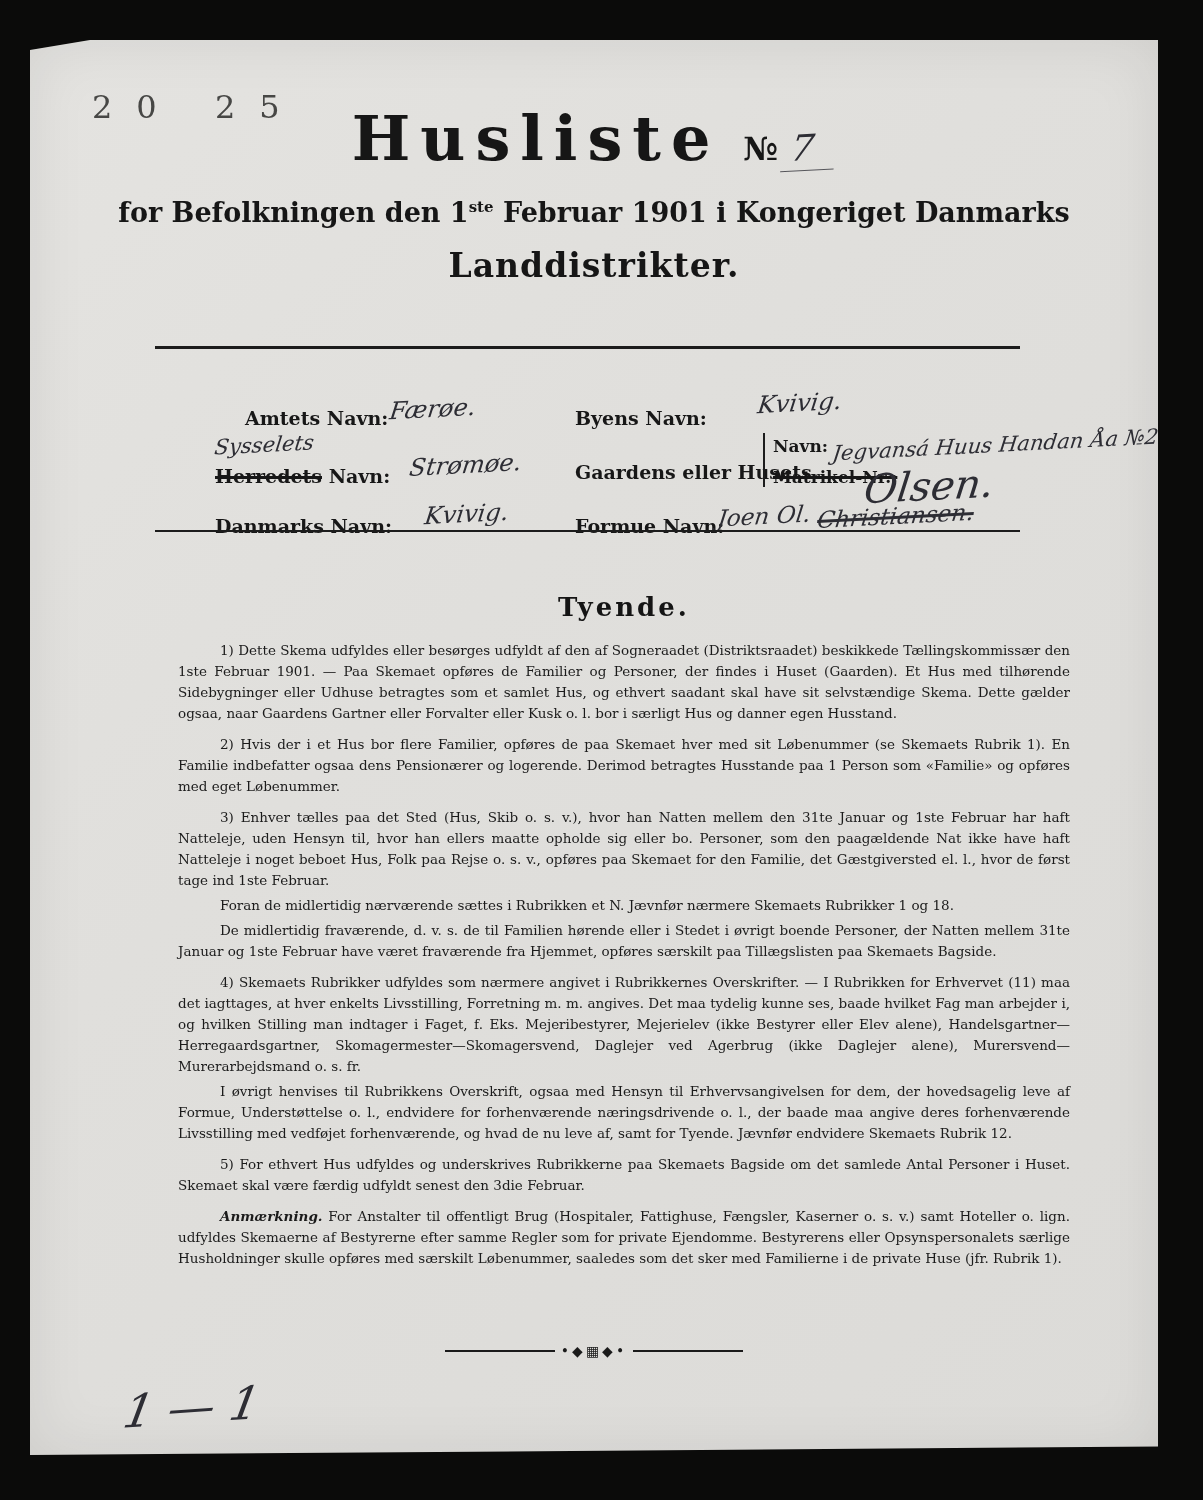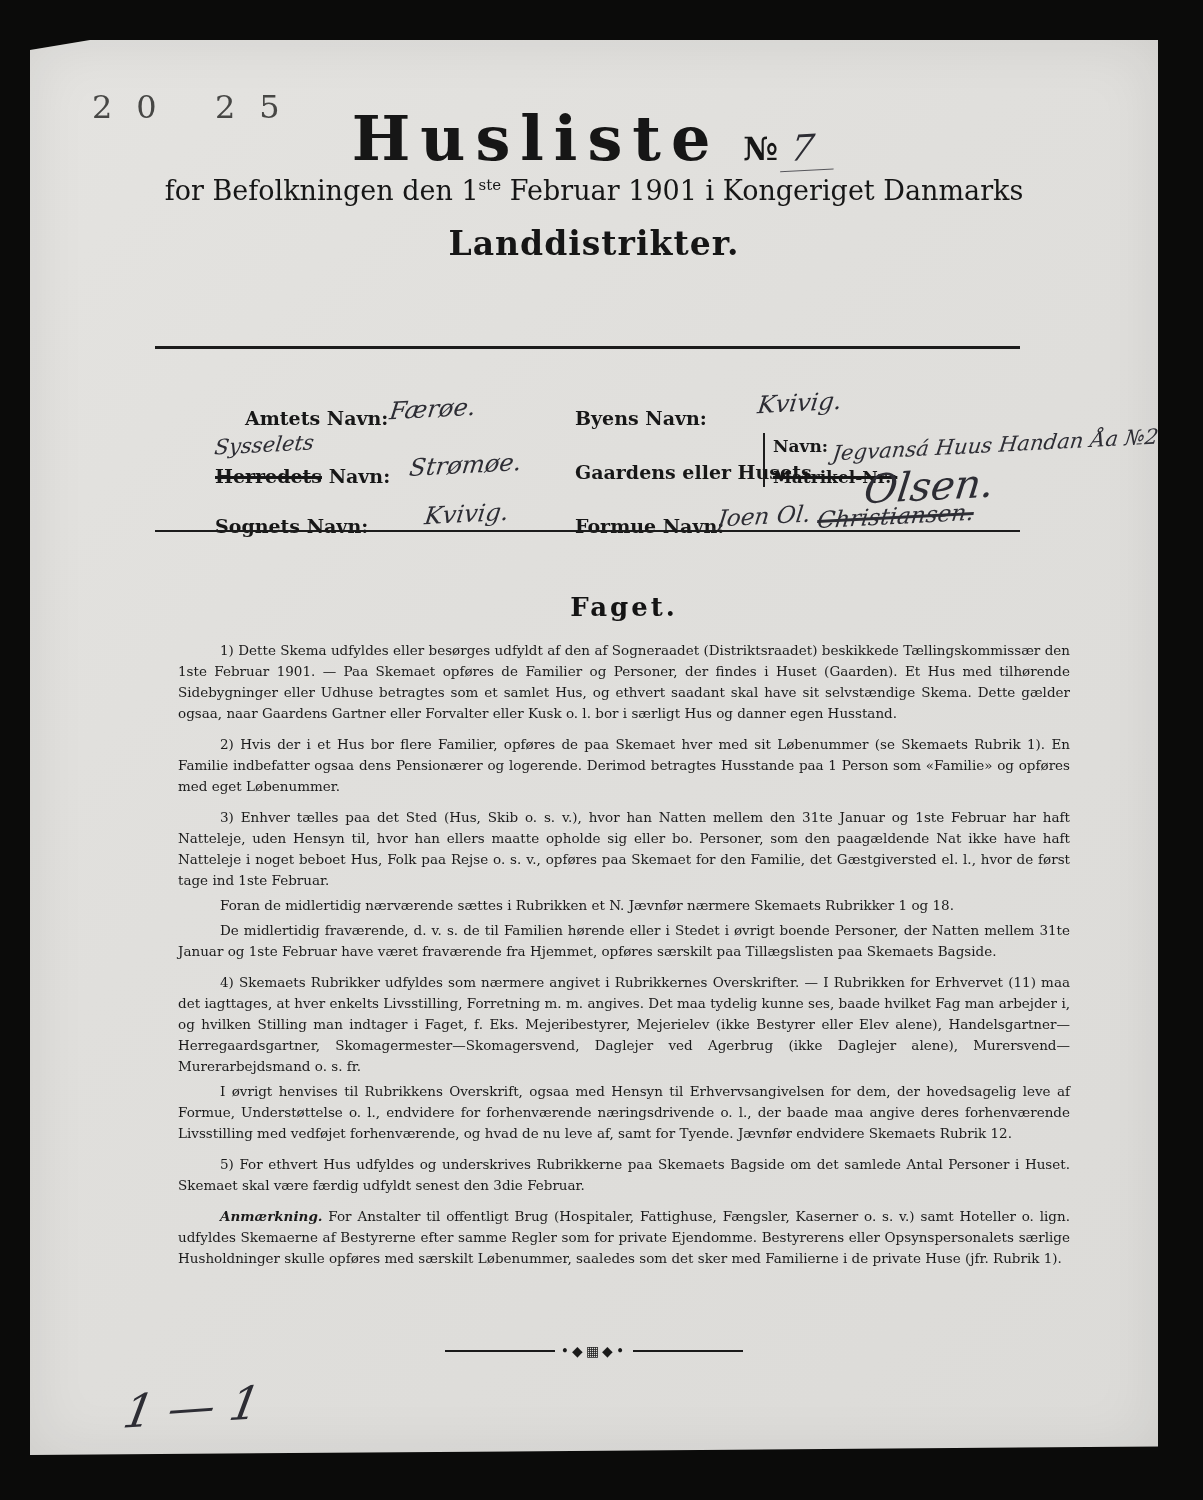--- a/index.html
+++ b/index.html
@@ -14,21 +14,21 @@
   .stamp{
     position:absolute;left:62px;top:48px;font-size:32px;color:#474745;
     letter-spacing:24px;font-family:"DejaVu Serif",serif;
   }
   .header{position:absolute;top:62px;left:0;right:0;text-align:center;color:#161616;}
   .title-line{white-space:nowrap;}
   .title-main{font-size:62px;font-weight:bold;letter-spacing:10px;}
   .title-no{font-size:32px;font-weight:bold;margin-left:18px;}
   .hw{font-style:italic;color:#2d2d34;display:inline-block;transform:skewX(-10deg) rotate(-3deg);}
   .title-no-val{font-size:36px;border-bottom:1px solid #55555a;padding:0 22px 2px 8px;}
-  .subtitle{font-size:27px;font-weight:normal;}
+  .subtitle{font-size:27px;font-weight:bold;margin-top:22px;}
   .subtitle sup{font-size:15px;}
   .subtitle2{font-size:33px;font-weight:bold;margin-top:18px;letter-spacing:1px;}
   .rule-line{position:absolute;left:125px;width:865px;height:3px;background:#1c1c1c;}
   .rule-line.thin{height:2px;}
   .formarea{position:absolute;left:155px;top:355px;width:870px;height:175px;font-size:19px;color:#171717;}
   .formarea .lbl{font-weight:bold;white-space:nowrap;position:absolute;text-align:center;}
   .formarea .hwv{position:absolute;white-space:nowrap;font-size:24px;}
   .strike{text-decoration:line-through;text-decoration-thickness:2.5px;}
   .bracegroup{position:absolute;border-left:2px solid #1c1c1c;padding-left:8px;}
   .bracegroup .row{white-space:nowrap;}
@@ -66,21 +66,21 @@
 
   <div class="formarea">
 
     <span class="lbl" style="left:60px;top:12px">Amtets Navn:</span>
     <span class="hwv hw" style="left:205px;top:0px">Færøe.</span>
 
     <span class="hwv hw" style="left:30px;top:38px;font-size:21px">Sysselets</span>
     <span class="lbl" style="left:30px;top:70px"><span class="strike">Herredets</span> <span>Navn:</span></span>
     <span class="hwv hw" style="left:225px;top:56px">Strømøe.</span>
 
-    <span class="lbl" style="left:30px;top:120px">Sognets Navn:</span>
+    <span class="lbl" style="left:30px;top:120px">Danmarks Navn:</span>
     <span class="hwv hw" style="left:240px;top:105px">Kvivig.</span>
 
     <span class="lbl" style="left:390px;top:12px">Byens Navn:</span>
     <span class="hwv hw" style="left:573px;top:-6px">Kvivig.</span>
 
     <span class="lbl" style="left:390px;top:66px">Gaardens eller Husets</span>
     <div class="bracegroup" style="left:578px;top:38px">
       <div class="row">
         <span style="font-weight:bold;font-size:17px">Navn:</span>
         <span class="hw" style="font-size:21px">Jegvansá Huus Handan Åa №2</span>
@@ -91,21 +91,21 @@
     </div>
 
     <span class="lbl" style="left:390px;top:120px">Formue Navn:</span>
     <span class="ejerline" style="left:533px;top:108px"><span class="hw">Joen Ol. </span> <span class="hw strike">Christiansen.</span></span>
     <span class="olsen hw" style="left:680px;top:68px">Olsen.</span>
   </div>
 
   <div class="rule-line thin" style="top:490px"></div>
 
   <div class="rules">
-    <h2>Faget.</h2>
+    <h2>Tyende.</h2>
     <p>1) Dette Skema udfyldes eller besørges udfyldt af den af Sogneraadet (Distriktsraadet) beskikkede Tællingskommissær den 1ste Februar 1901. — Paa Skemaet opføres de Familier og Personer, der findes i Huset (Gaarden). Et Hus med tilhørende Sidebygninger eller Udhuse betragtes som et samlet Hus, og ethvert saadant skal have sit selvstændige Skema. Dette gælder ogsaa, naar Gaardens Gartner eller Forvalter eller Kusk o. l. bor i særligt Hus og danner egen Husstand.</p>
     <p class="gap">2) Hvis der i et Hus bor flere Familier, opføres de paa Skemaet hver med sit Løbenummer (se Skemaets Rubrik 1). En Familie indbefatter ogsaa dens Pensionærer og logerende. Derimod betragtes Husstande paa 1 Person som «Familie» og opføres med eget Løbenummer.</p>
     <p class="gap">3) Enhver tælles paa det Sted (Hus, Skib o. s. v.), hvor han Natten mellem den 31te Januar og 1ste Februar har haft Natteleje, uden Hensyn til, hvor han ellers maatte opholde sig eller bo. Personer, som den paagældende Nat ikke have haft Natteleje i noget beboet Hus, Folk paa Rejse o. s. v., opføres paa Skemaet for den Familie, det Gæstgiversted el. l., hvor de først tage ind 1ste Februar.</p>
     <p>Foran de midlertidig nærværende sættes i Rubrikken et N. Jævnfør nærmere Skemaets Rubrikker 1 og 18.</p>
     <p>De midlertidig fraværende, d. v. s. de til Familien hørende eller i Stedet i øvrigt boende Personer, der Natten mellem 31te Januar og 1ste Februar have været fraværende fra Hjemmet, opføres særskilt paa Tillægslisten paa Skemaets Bagside.</p>
     <p class="gap">4) Skemaets Rubrikker udfyldes som nærmere angivet i Rubrikkernes Overskrifter. — I Rubrikken for Erhvervet (11) maa det iagttages, at hver enkelts Livsstilling, Forretning m. m. angives. Det maa tydelig kunne ses, baade hvilket Fag man arbejder i, og hvilken Stilling man indtager i Faget, f. Eks. Mejeribestyrer, Mejerielev (ikke Bestyrer eller Elev alene), Handelsgartner—Herregaardsgartner, Skomagermester—Skomagersvend, Daglejer ved Agerbrug (ikke Daglejer alene), Murersvend—Murerarbejdsmand o. s. fr.</p>
     <p>I øvrigt henvises til Rubrikkens Overskrift, ogsaa med Hensyn til Erhvervsangivelsen for dem, der hovedsagelig leve af Formue, Understøttelse o. l., endvidere for forhenværende næringsdrivende o. l., der baade maa angive deres forhenværende Livsstilling med vedføjet forhenværende, og hvad de nu leve af, samt for Tyende. Jævnfør endvidere Skemaets Rubrik 12.</p>
     <p class="gap">5) For ethvert Hus udfyldes og underskrives Rubrikkerne paa Skemaets Bagside om det samlede Antal Personer i Huset. Skemaet skal være færdig udfyldt senest den 3die Februar.</p>
     <p class="gap"><span class="anm-lead">Anmærkning.</span><span> For Anstalter til offentligt Brug (Hospitaler, Fattighuse, Fængsler, Kaserner o. s. v.) samt Hoteller o. lign. udfyldes Skemaerne af Bestyrerne efter samme Regler som for private Ejendomme. Bestyrerens eller Opsynspersonalets særlige Husholdninger skulle opføres med særskilt Løbenummer, saaledes som det sker med Familierne i de private Huse (jfr. Rubrik 1).</span></p>
   </div>

